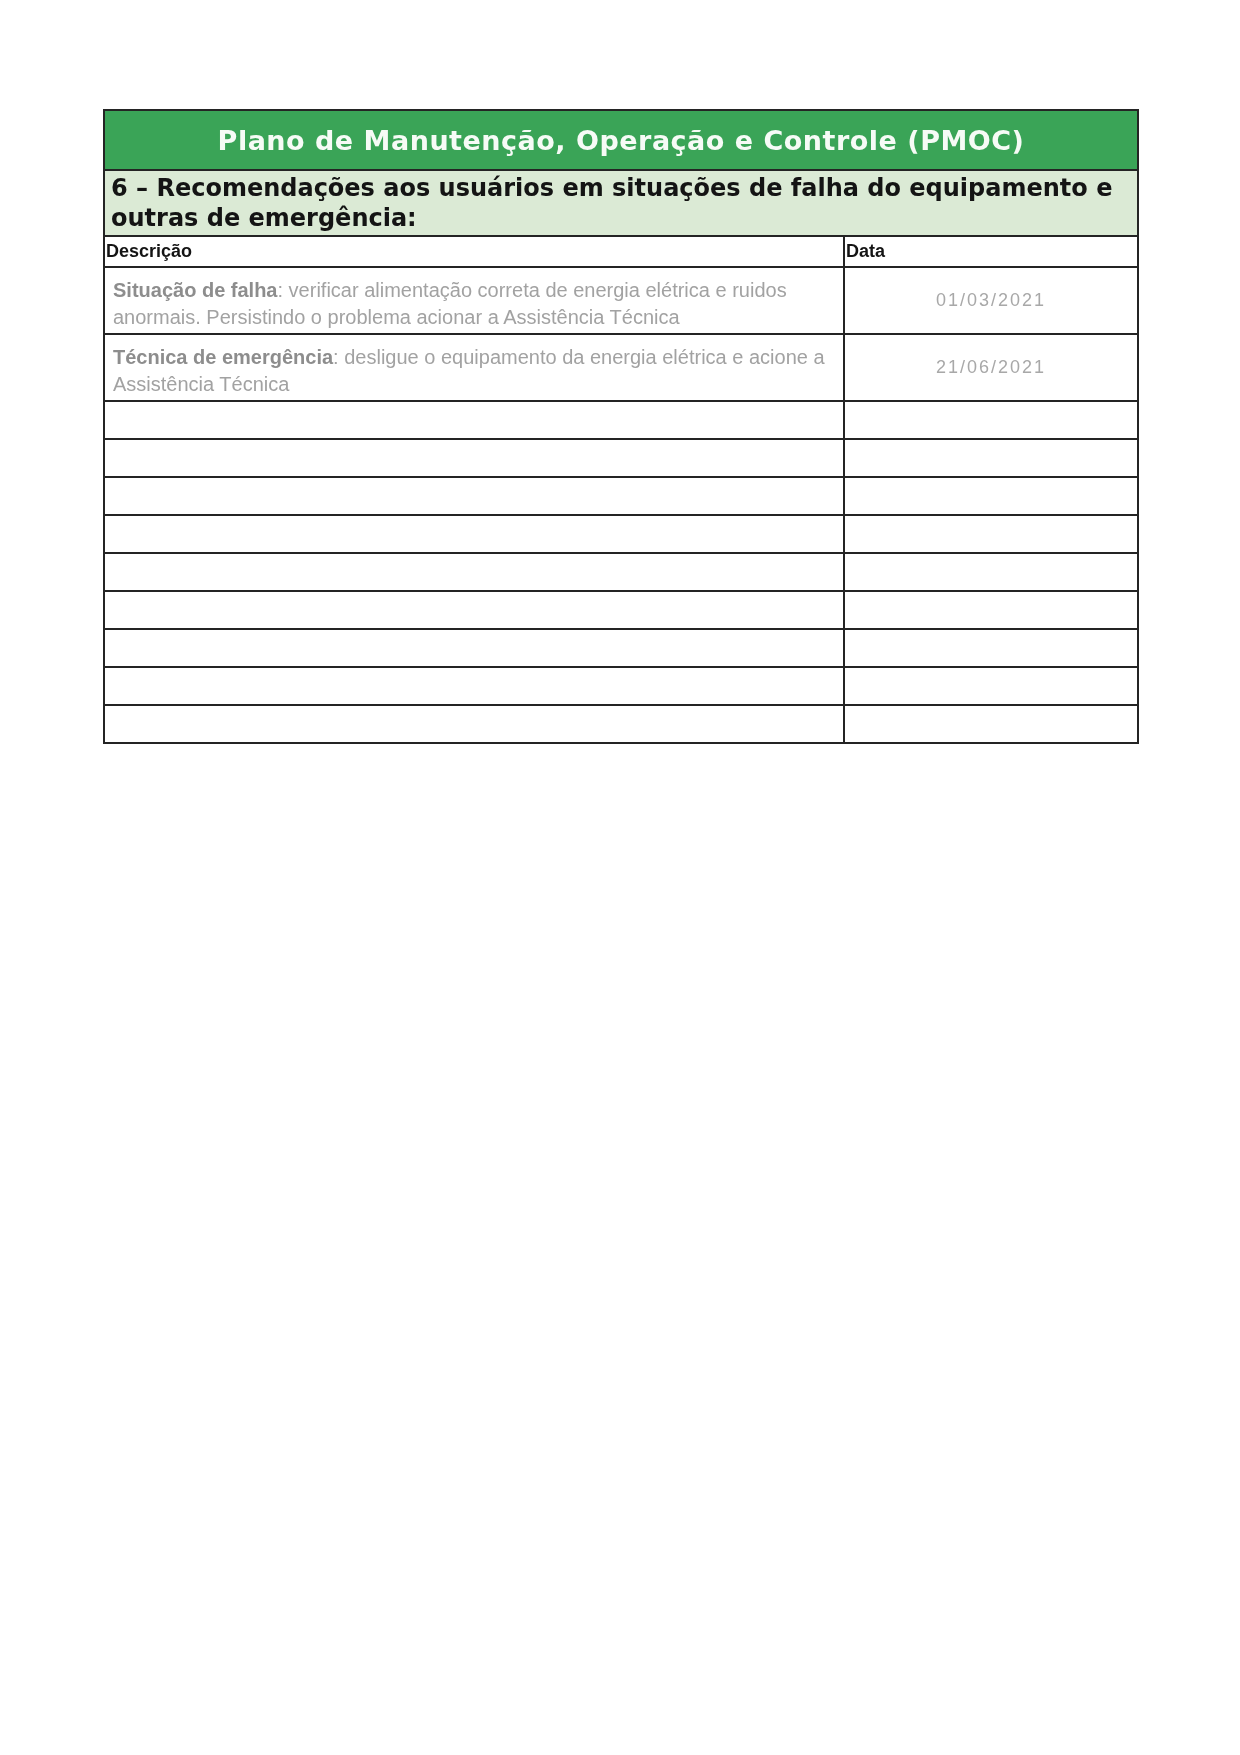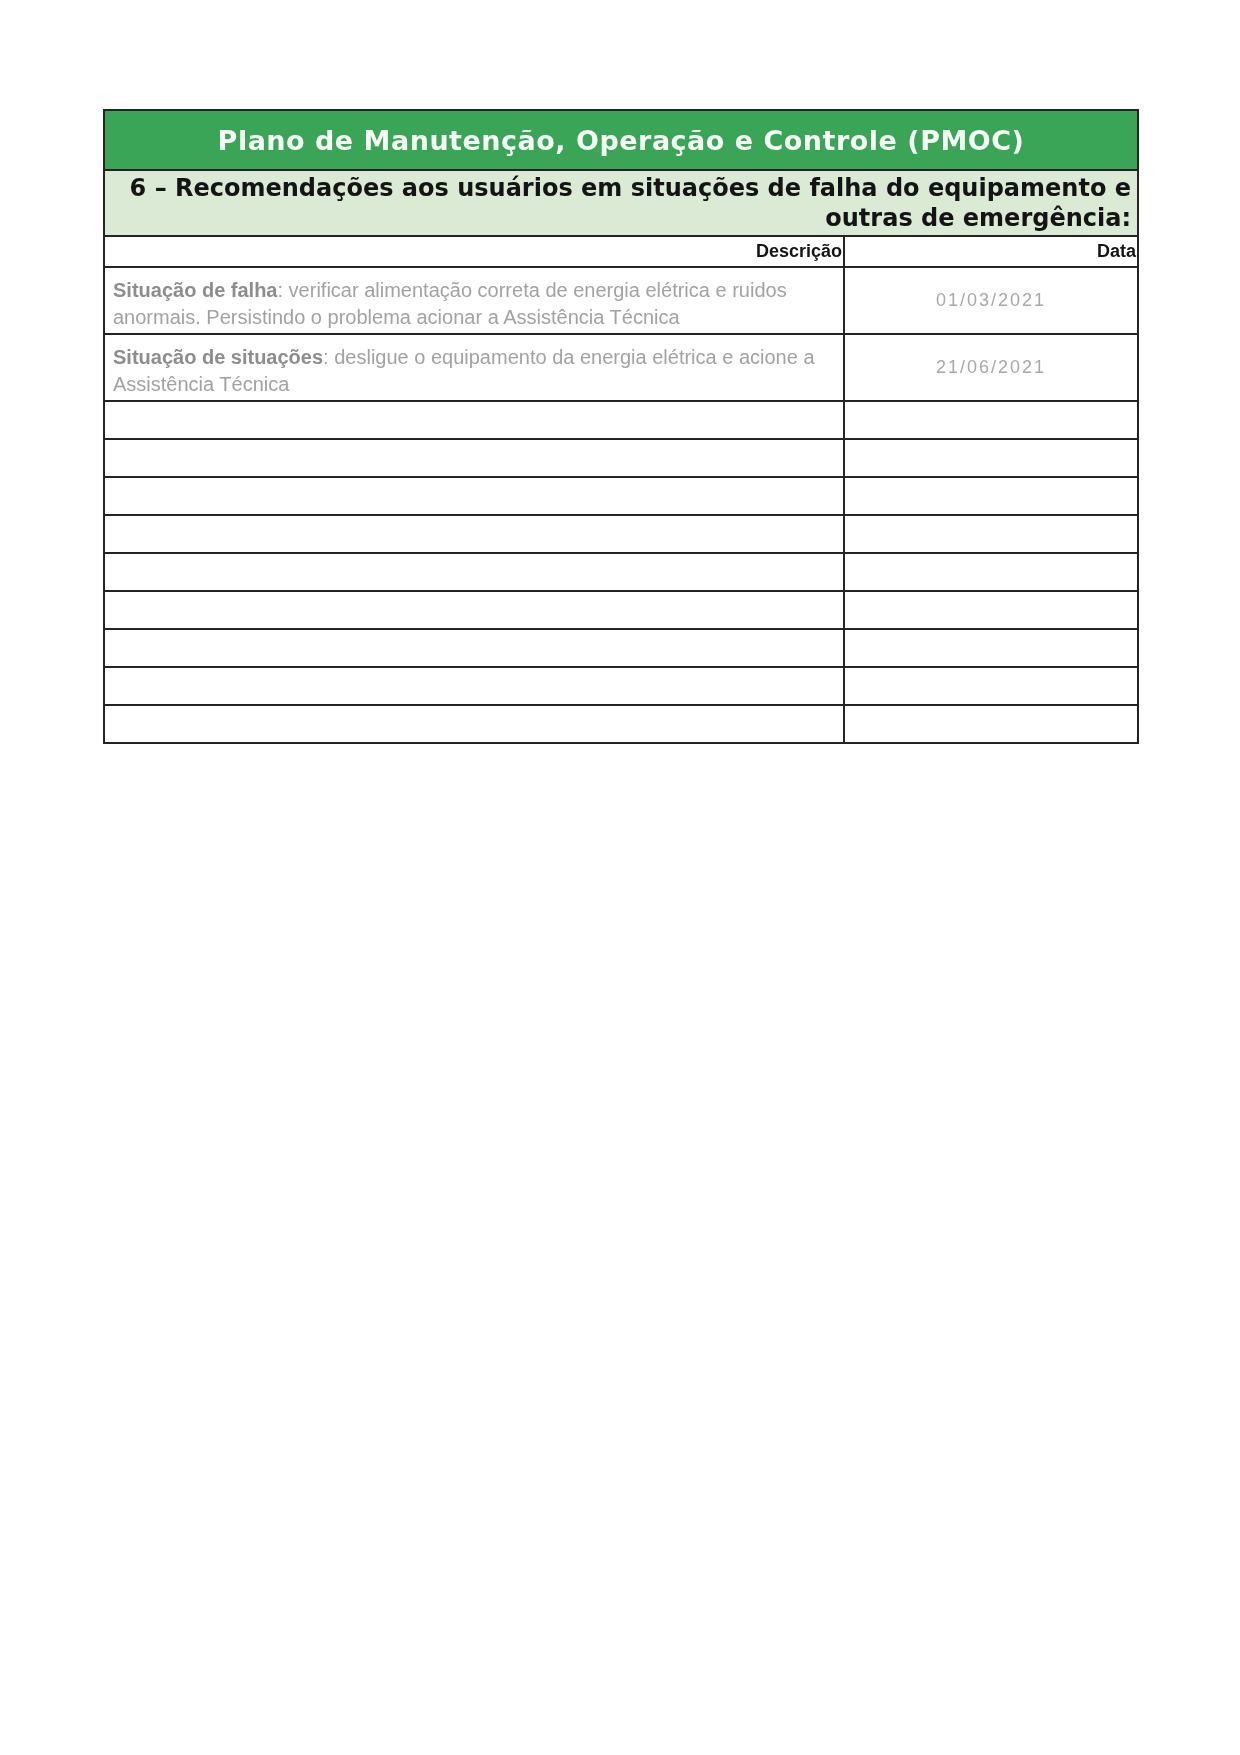--- a/index.html
+++ b/index.html
@@ -43,29 +43,29 @@
   }
   .section-cell {
     height: 59px;
     background: #dbead5;
     color: #141414;
     font-family: "DejaVu Sans", "Liberation Sans", sans-serif;
     font-weight: bold;
     font-size: 24px;
     line-height: 30px;
     padding: 2px 6px;
-    text-align: right;
+    text-align: left;
     vertical-align: middle;
   }
   .header-row td {
     height: 27px;
     font-weight: bold;
     font-size: 18px;
     color: #141414;
-    text-align: right;
+    text-align: left;
     vertical-align: middle;
     background: #ffffff;
   }
   .data-row td { height: 55px; background: #ffffff; }
   .desc-cell {
     padding: 8px 10px 2px 8px;
     font-size: 20px;
     line-height: 27px;
     color: #a2a2a2;
     text-align: left;
@@ -102,21 +102,21 @@
       </tr>
       <tr class="header-row">
         <td>Descrição</td>
         <td>Data</td>
       </tr>
       <tr class="data-row">
         <td class="desc-cell"><span class="row-label">Situação de falha</span><span>: verificar alimentação correta de energia elétrica e ruidos anormais. Persistindo o problema acionar a Assistência Técnica</span></td>
         <td class="date-cell">01/03/2021</td>
       </tr>
       <tr class="data-row">
-        <td class="desc-cell"><span class="row-label">Situação de situações</span><span>: desligue o equipamento da energia elétrica e acione a Assistência Técnica</span></td>
+        <td class="desc-cell"><span class="row-label">Técnica de emergência</span><span>: desligue o equipamento da energia elétrica e acione a Assistência Técnica</span></td>
         <td class="date-cell">21/06/2021</td>
       </tr>
     <tr class="empty-row">
           <td class="desc-cell"></td>
           <td class="date-cell"></td>
         </tr>
         <tr class="empty-row">
           <td class="desc-cell"></td>
           <td class="date-cell"></td>
         </tr>

